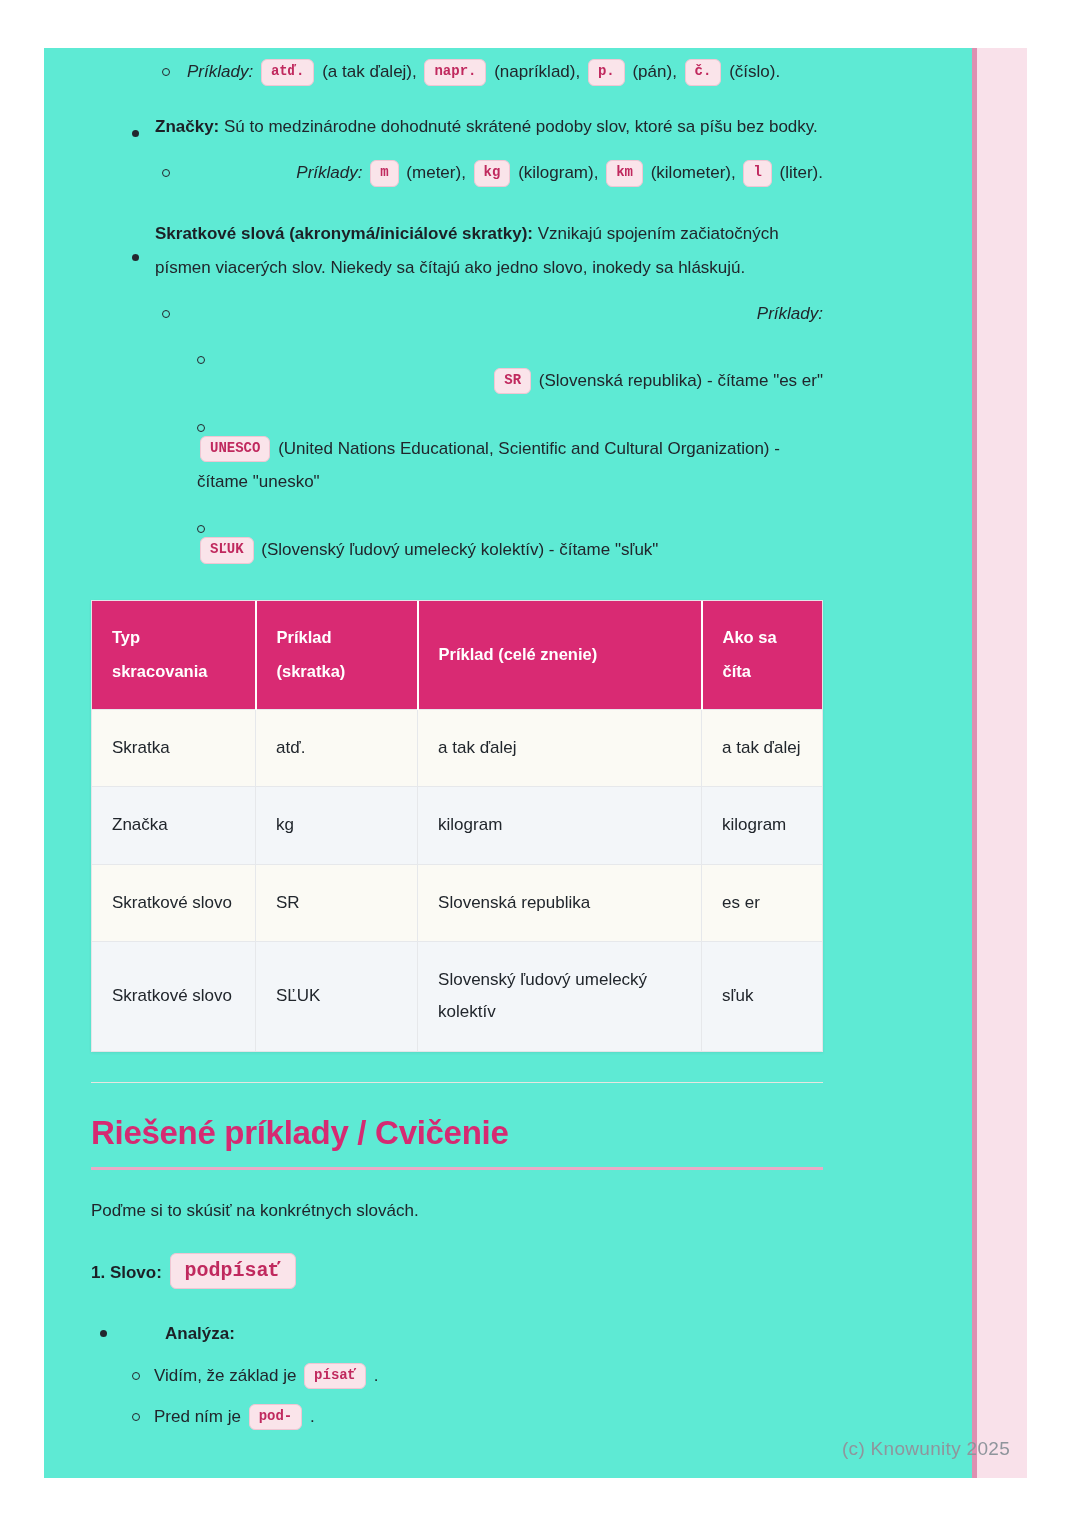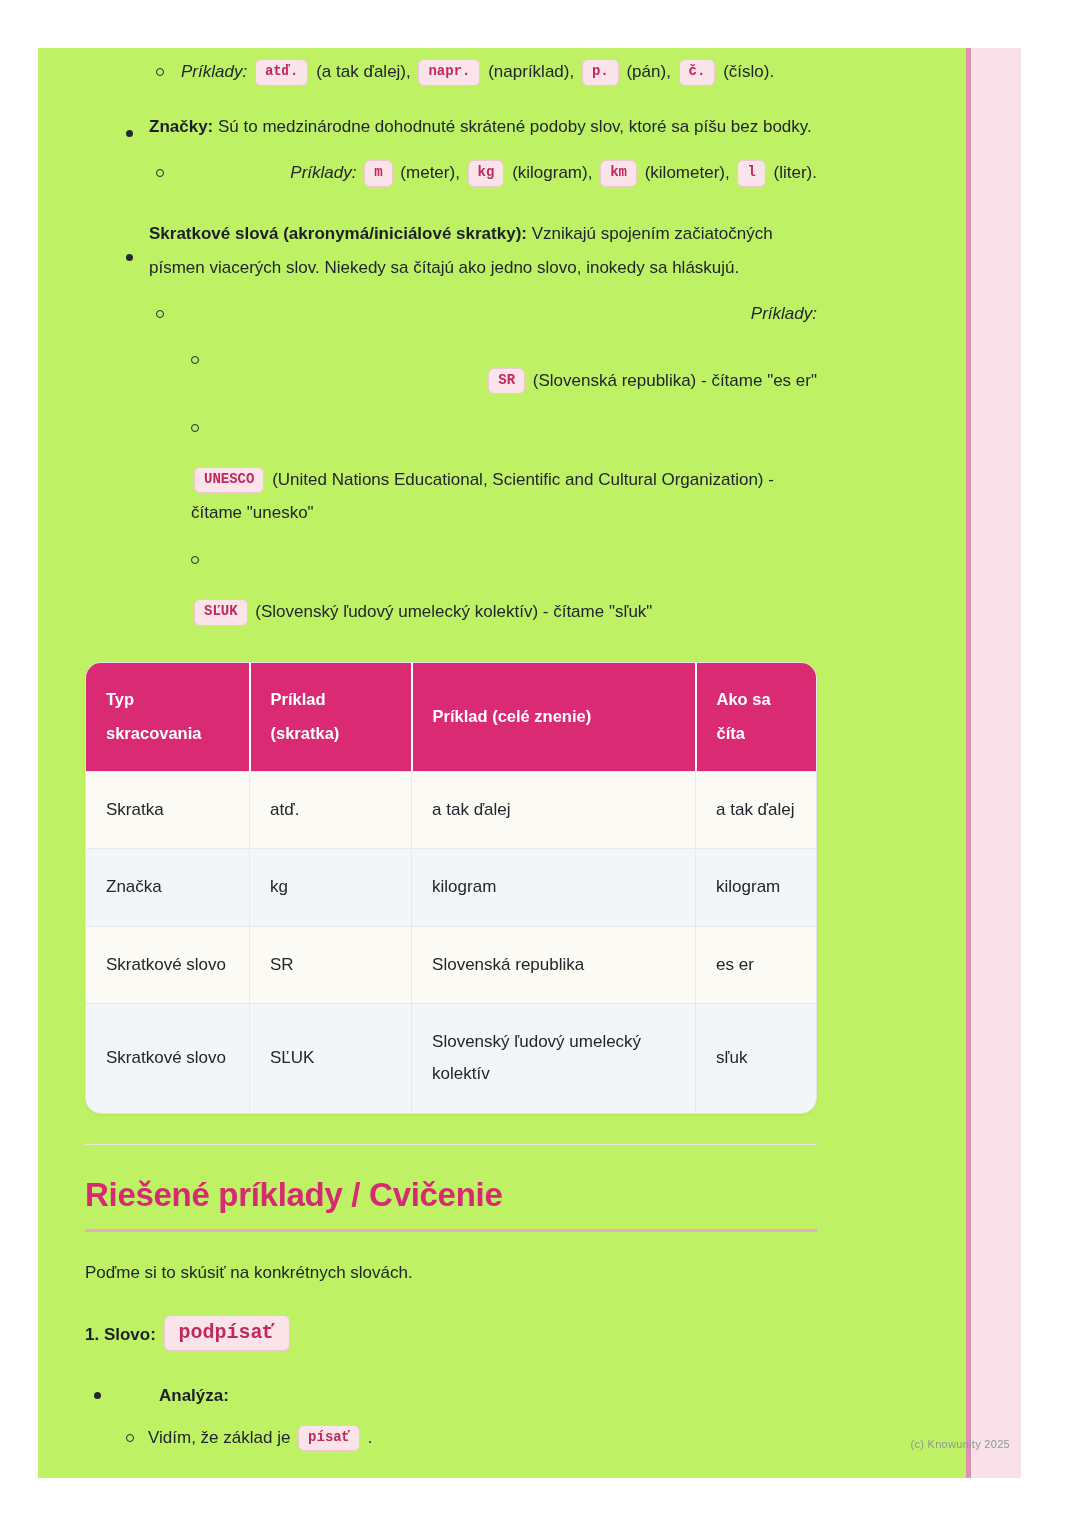--- a/index.html
+++ b/index.html
@@ -5,23 +5,23 @@
   * { margin:0; padding:0; box-sizing:border-box; }
   html,body { width:1080px; height:1528px; }
   body {
     background:#ffffff;
     font-family:"Liberation Sans", sans-serif;
     color:#21262c;
     position:relative;
     overflow:hidden;
   }
   .page-card {
-    position:absolute; left:38px; top:48px;
+    position:absolute; left:44px; top:48px;
     width:983px; height:1430px;
-    background:#bef264;
+    background:#5eead4;
     overflow:hidden;
   }
   .side-strip {
     position:absolute; right:0; top:0;
     width:55px; height:100%;
     background:#f9e1ea;
     border-left:5px solid #dd90b1;
   }
   .content {
     position:absolute; left:47px; top:7px;
@@ -53,25 +53,25 @@
     border-radius:6px;
     padding:3px 9px 4px;
     margin:0 3px;
     vertical-align:2px;
     white-space:nowrap;
   }
   .badge-lg { font-size:20px; padding:4px 14px 5px; }
   .gap-a { margin-bottom:22px; }
   .gap-b { margin-bottom:28px; }
   .sub-gap { margin-top:13px;text-align:right; }
-  .li3 + .li3 { margin-top:14px;gap:31px; }
+  .li3 + .li3 { margin-top:14px; }
   
   .table-wrap {
     margin-top:34px;
-    border-radius:16px;
+    border-radius:0;
     overflow:hidden;
     border:1px solid #e4e5e8;
     box-shadow:0 1px 3px rgba(0,0,0,0.07);
   }
   table { width:100%; border-collapse:collapse; table-layout:fixed; }
   col.c1 { width:22.4%; } col.c2 { width:22.2%; } col.c3 { width:38.9%; } col.c4 { width:16.5%; }
   th {
     background:#d92a73; color:#ffffff;
     font-weight:600; font-size:16.5px; line-height:2.05;
     text-align:left; vertical-align:middle;
@@ -96,21 +96,21 @@
     font-size:33px; font-weight:700; letter-spacing:-0.3px;
     color:#d62a72; line-height:1.2;
   }
   .heading-rule { border:none; height:3px; background:#e9abc6; margin-top:15px; }
   .intro-line { margin-top:24px; }
   .slovo-line { margin-top:26px; }
   .x-li1 { margin-top:28px;gap:43px; }
   .x-li2 { margin-top:8px; }
   .watermark {
     position:absolute; top:1438px; right:70px;
-    font-size:11px; color:#8f959c; letter-spacing:0.3px;
+    font-size:19px; color:#8f959c; letter-spacing:0.3px;
     z-index:5;
   }
 </style>
 </head>
 <body>
 
 <div class="page-card">
   <div class="side-strip"></div>
 
   <div class="content">
@@ -234,17 +234,23 @@
       <div class="li-body">
         <strong>Analýza:</strong>
       </div>
     </div>
     <div class="li x-li2">
       <span class="mk mk-circ"></span>
       <div class="li-body">
         <span>Vidím, že základ je </span><code class="badge">písať</code><span> .</span>
       </div>
     </div>
+    <div class="li x-li2">
+      <span class="mk mk-circ"></span>
+      <div class="li-body">
+        <span>Pred ním je </span><code class="badge">pod-</code><span> .</span>
+      </div>
+    </div>
 
   </div>
 </div>
 
 <div class="watermark">(c) Knowunity 2025</div>
 
 </body></html>

